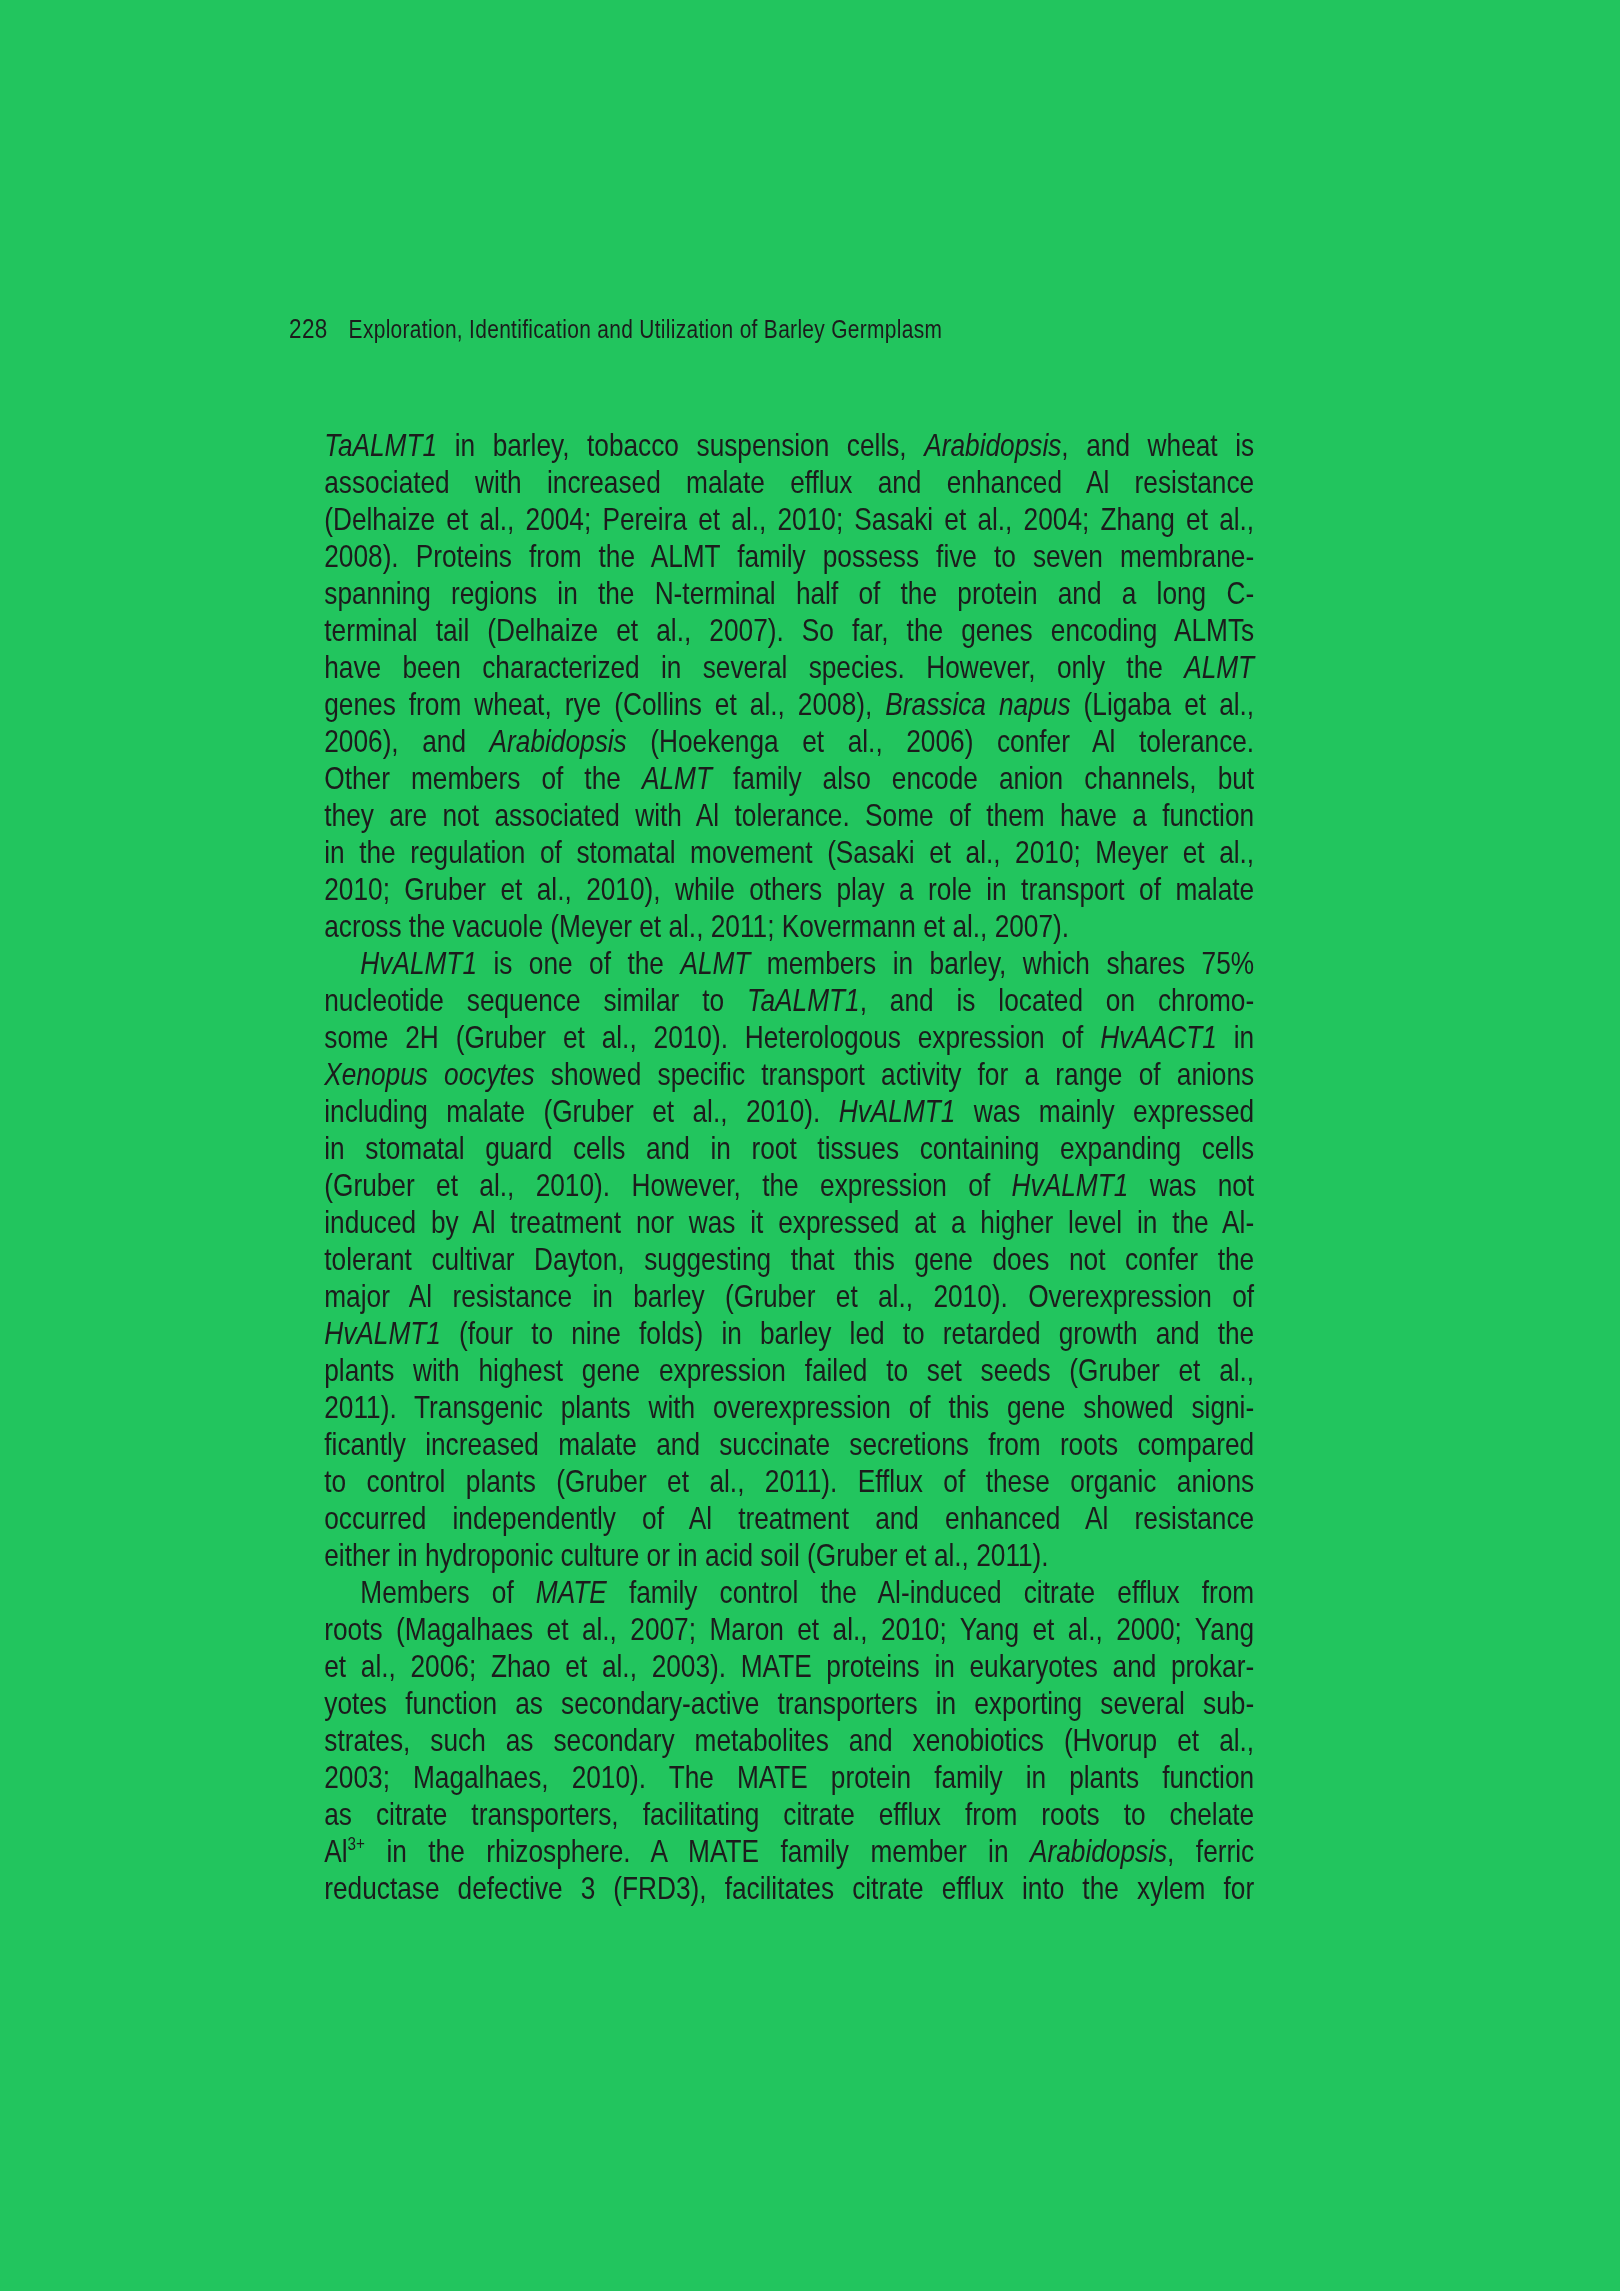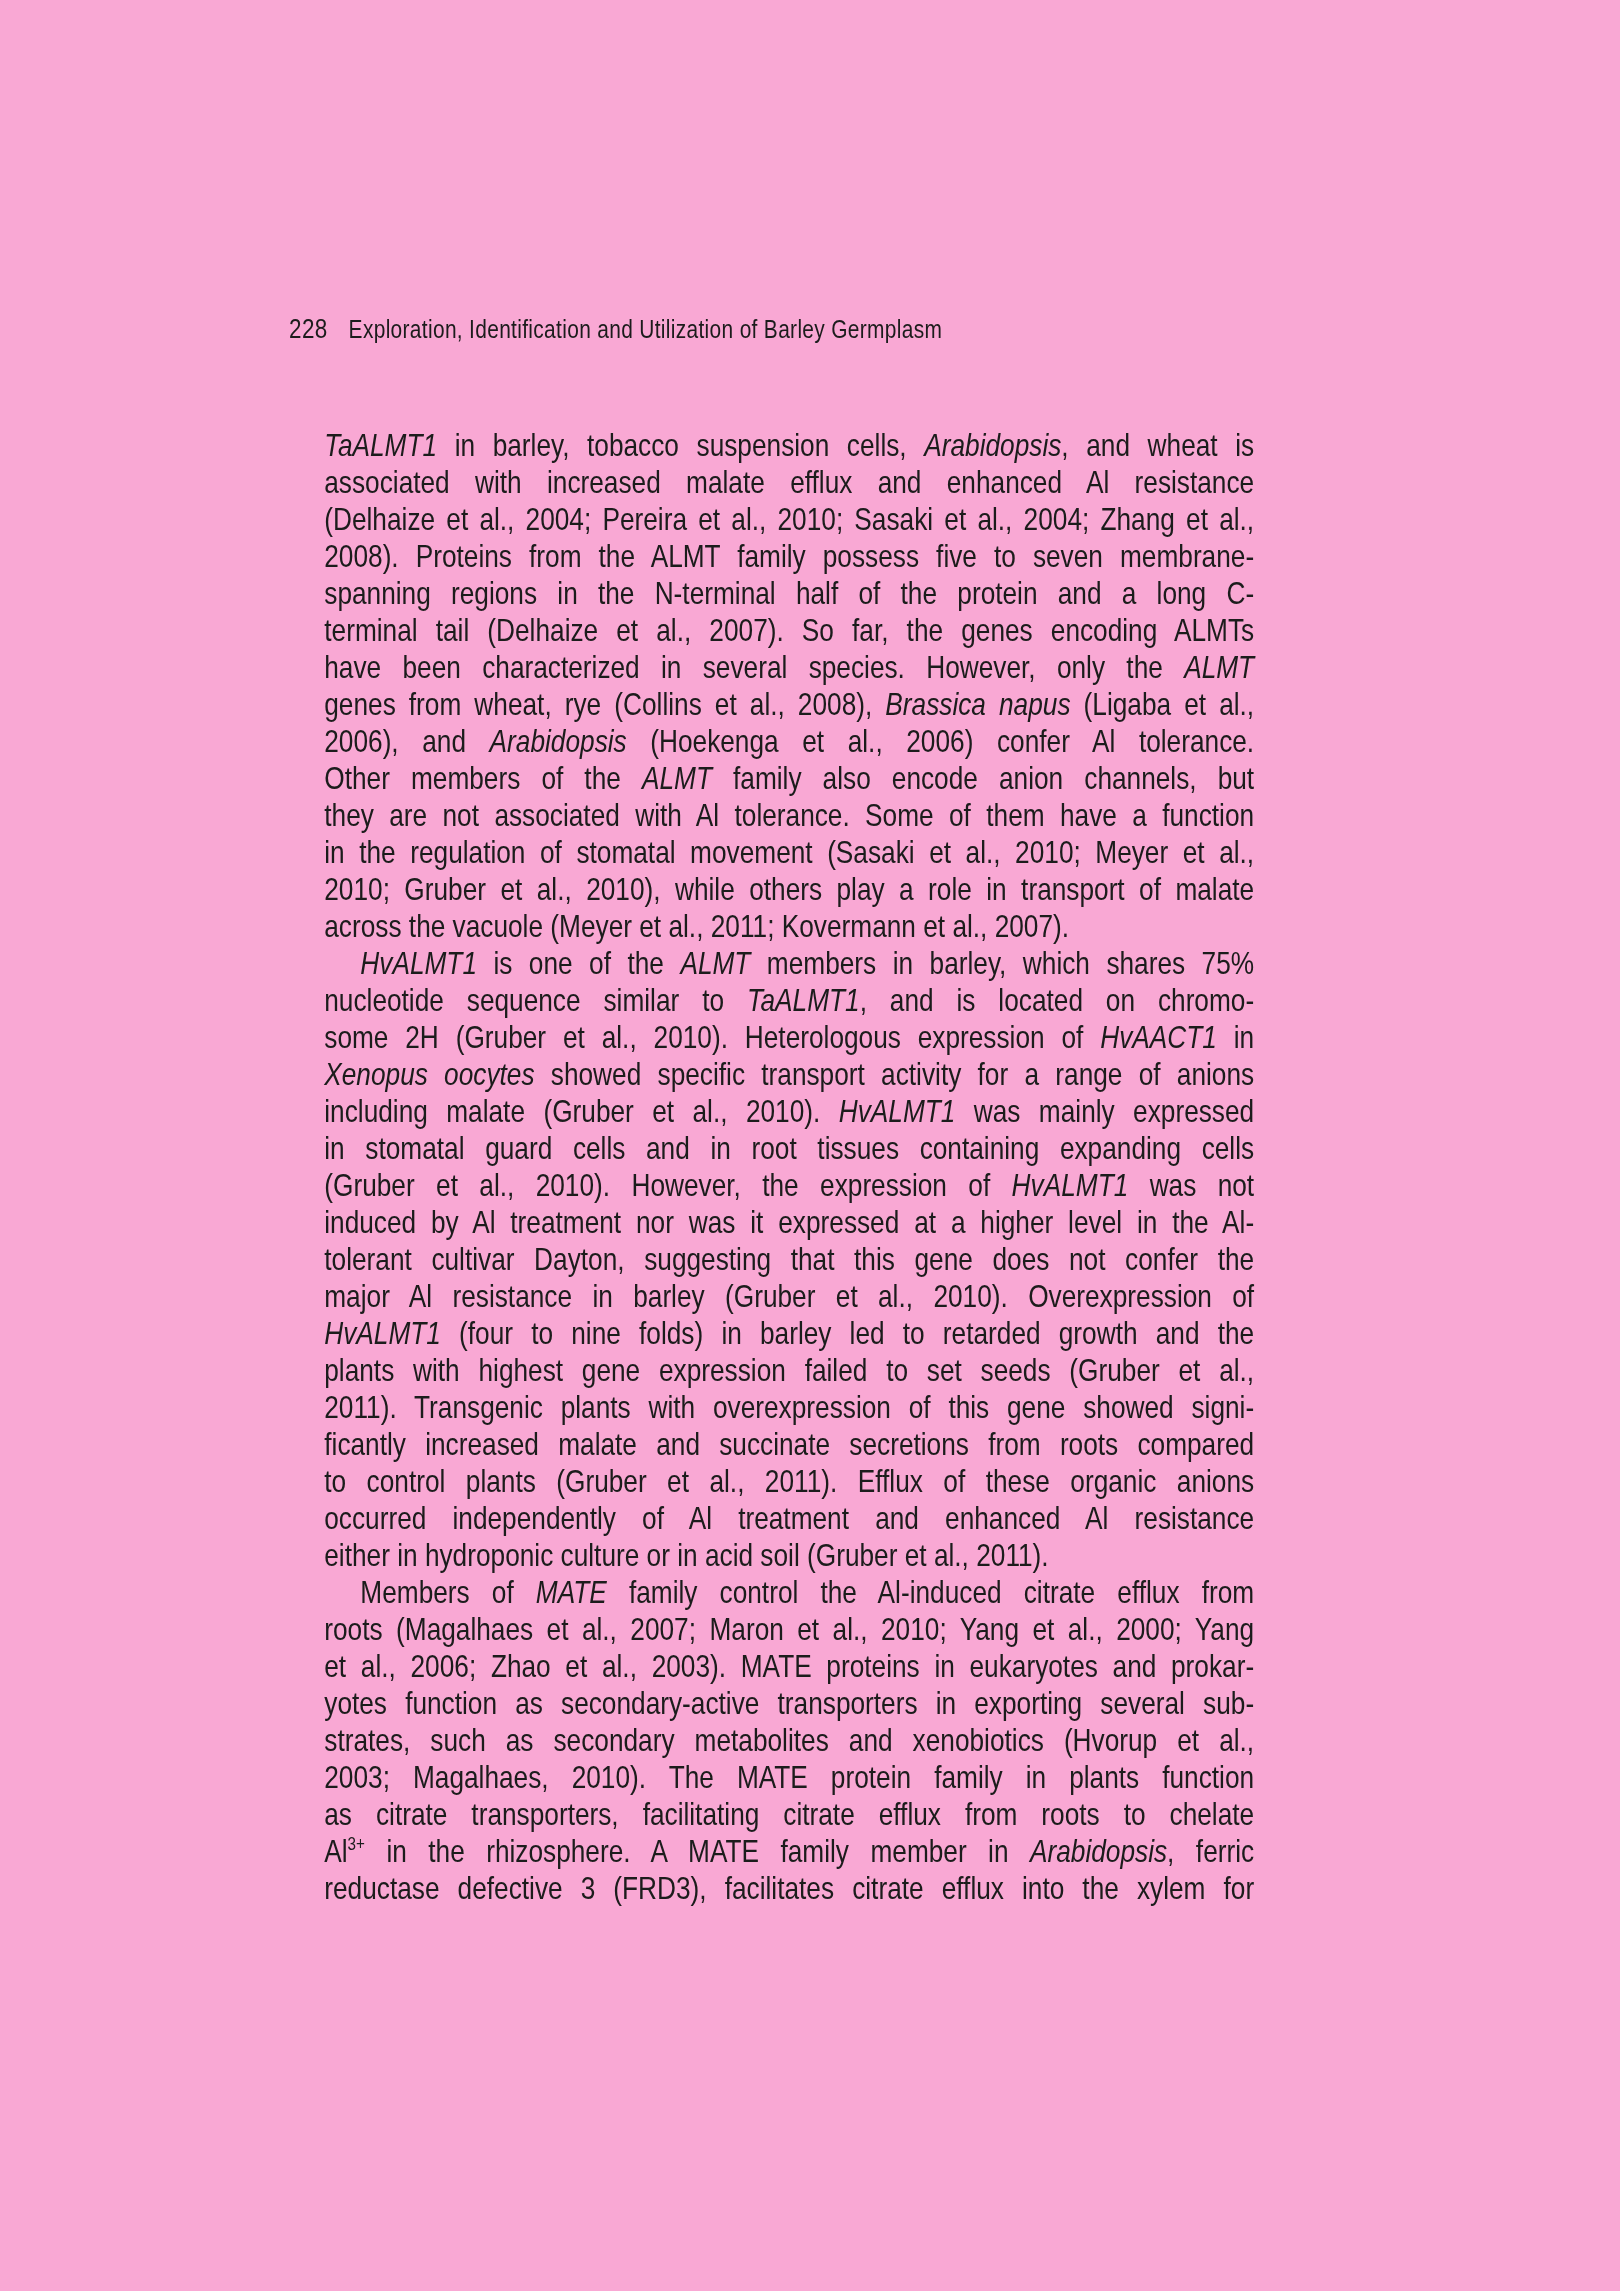--- a/index.html
+++ b/index.html
@@ -1,20 +1,20 @@
 <!DOCTYPE html>
 <html><head>
 <meta charset="utf-8">
 <style>
   html, body { margin: 0; padding: 0; background: #e8e8e8; }
   .page {
     position: relative;
     width: 1620px;
     height: 2292px;
-    background: #f9a8d4;
+    background: #22c55e;
     overflow: hidden;
     font-family: "Liberation Sans", "DejaVu Sans", sans-serif;
     color: #1c1c1c;
   }
   
   .scale-wrap {
     position: absolute;
     left: 289px;
     top: 0;
     width: 1627px;

